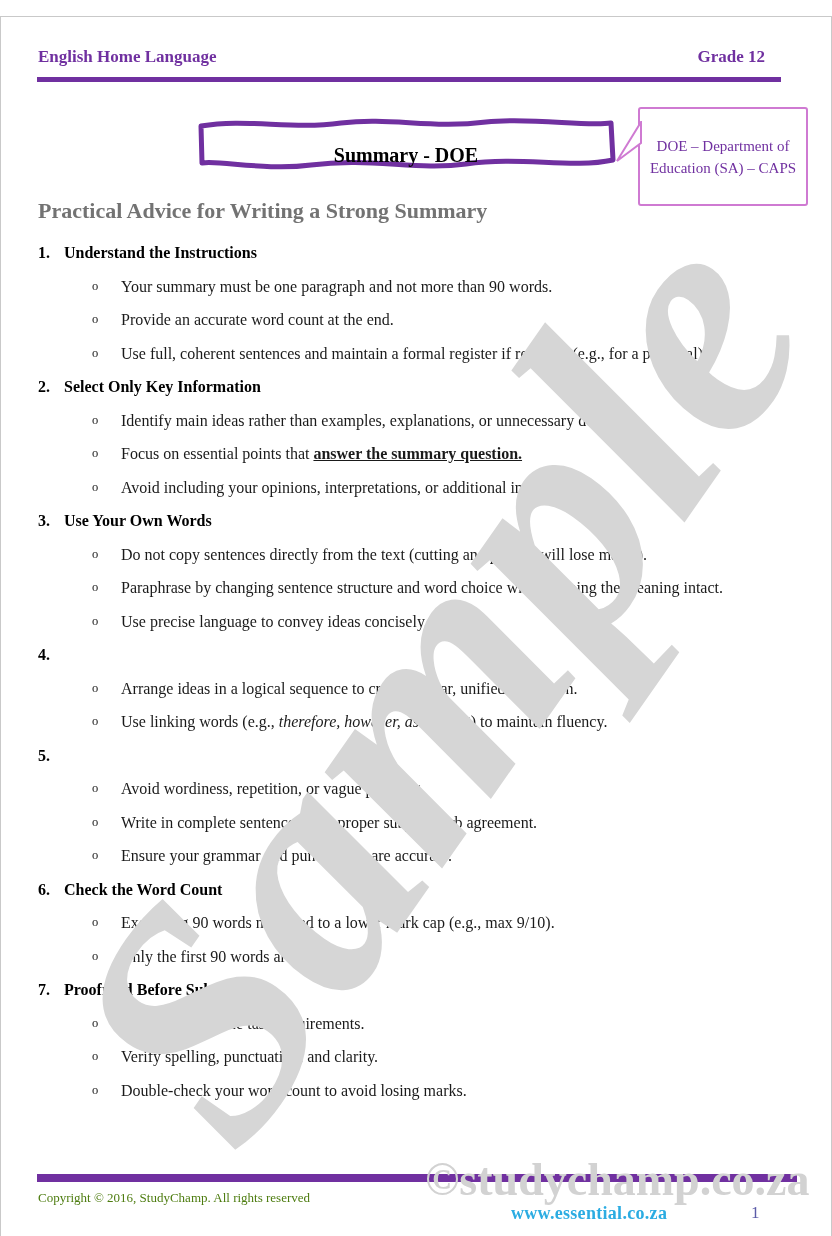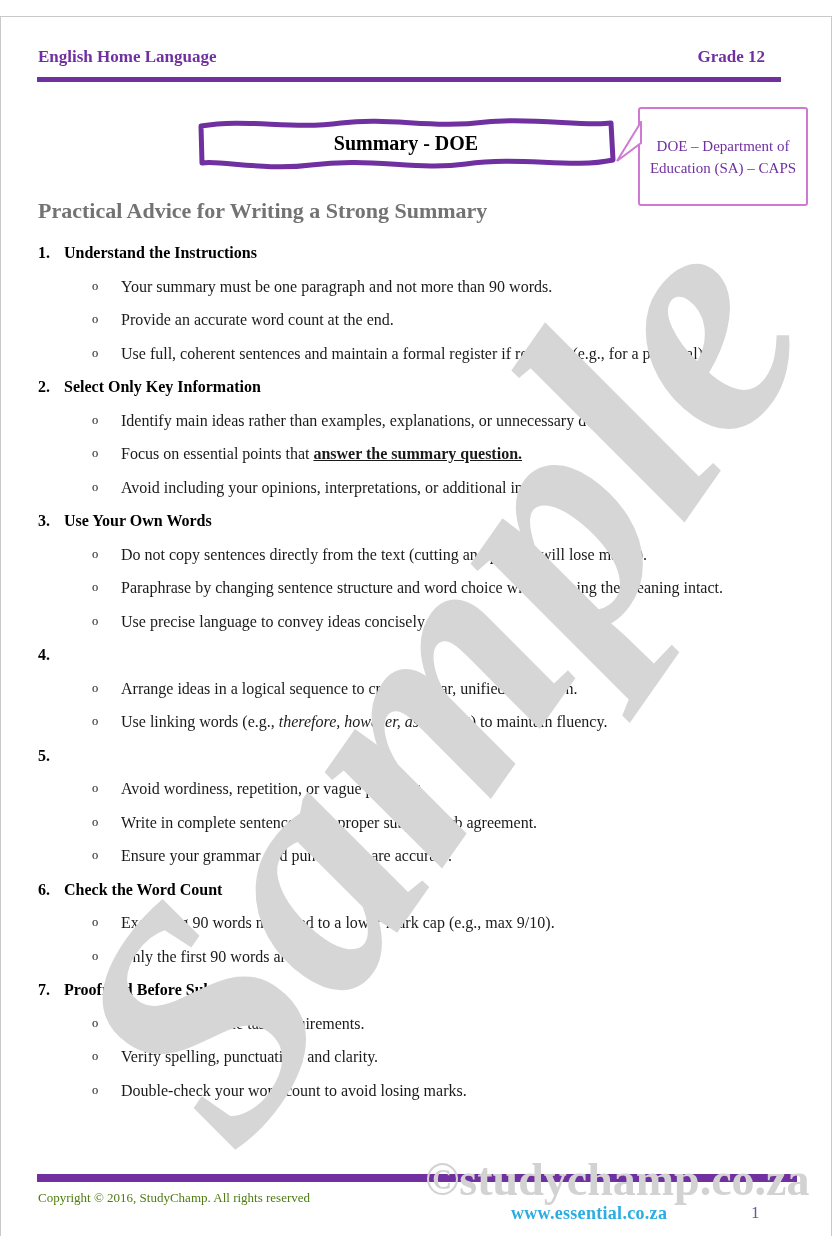--- a/index.html
+++ b/index.html
@@ -37,21 +37,21 @@
   
   .title-area {
     position: relative;
     margin: 32px 0 0 190px;
     width: 430px;
     height: 58px;
   }
   .title-area svg { position: absolute; left: 0; top: 0; }
   .title-text {
     position: absolute;
-    left: 0; top: 0;
+    left: 0; top: 12px;
     width: 430px; height: 58px;
     display: flex; align-items: center; justify-content: center;
     font-size: 20px; font-weight: bold; color: #000;
   }
 
   
   .callout {
     position: absolute;
     left: 637px; top: 90px;
     width: 170px; height: 99px;

